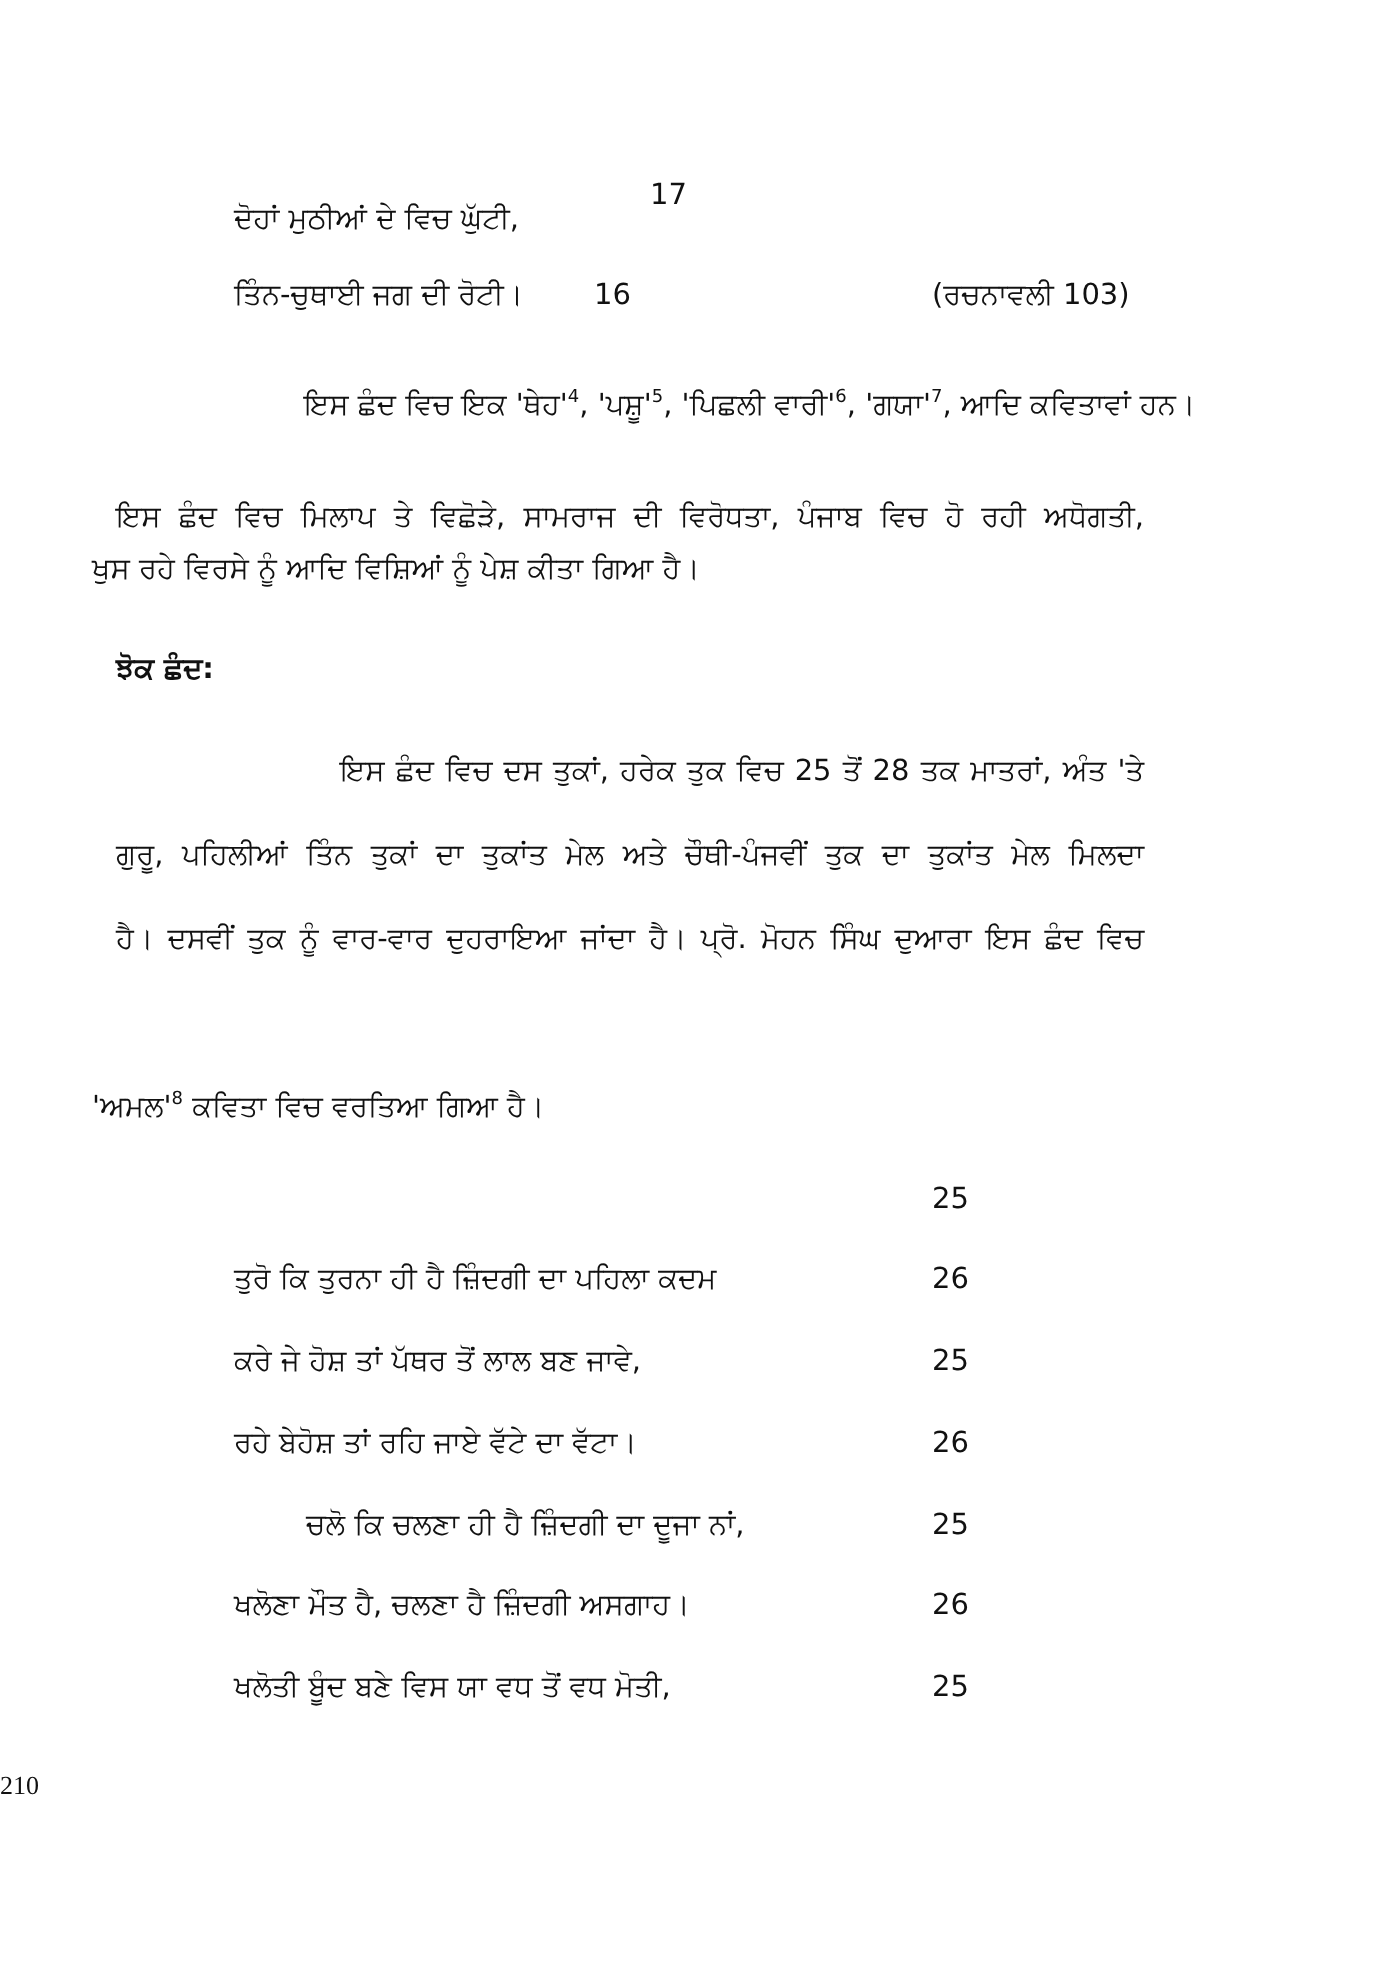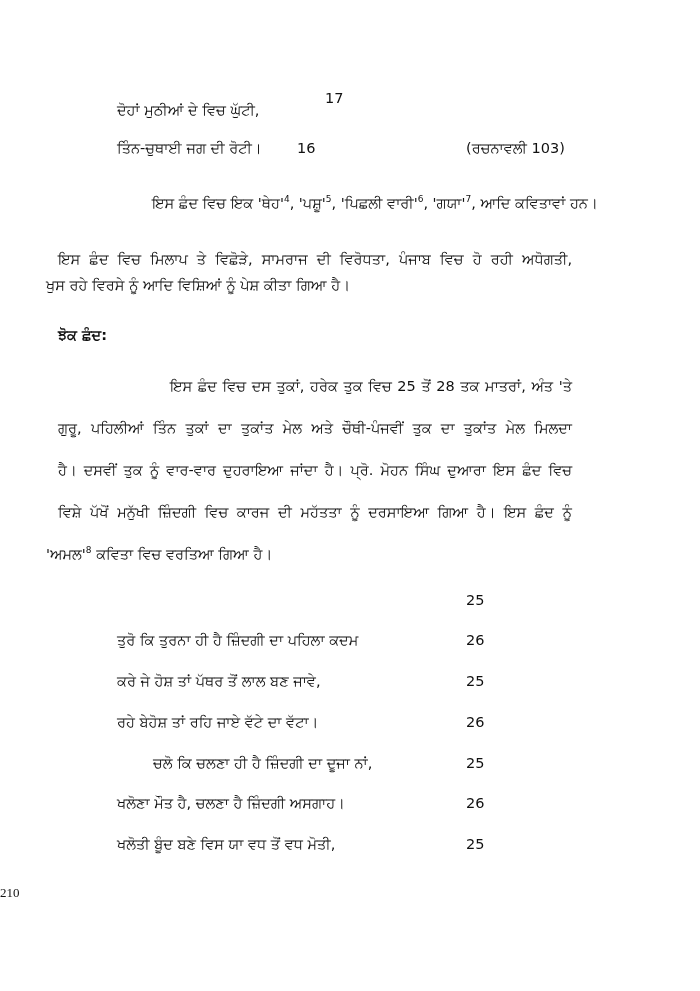--- a/index.html
+++ b/index.html
@@ -43,21 +43,20 @@
     <span>ਇਸ ਛੰਦ ਵਿਚ ਇਕ 'ਥੇਹ'</span><sup>4</sup><span>, 'ਪਸ਼ੂ'</span><sup>5</sup><span>, 'ਪਿਛਲੀ ਵਾਰੀ'</span><sup>6</sup><span>, 'ਗਯਾ'</span><sup>7</sup><span>, ਆਦਿ ਕਵਿਤਾਵਾਂ ਹਨ।</span>
   </div>
   <div class="line para-line" style="top:235px;margin-top:14px;">ਇਸ ਛੰਦ ਵਿਚ ਮਿਲਾਪ ਤੇ ਵਿਛੋੜੇ, ਸਾਮਰਾਜ ਦੀ ਵਿਰੋਧਤਾ, ਪੰਜਾਬ ਵਿਚ ਹੋ ਰਹੀ ਅਧੋਗਤੀ,</div>
   <div class="line para-last" style="top:275px;">ਖੁਸ ਰਹੇ ਵਿਰਸੇ ਨੂੰ ਆਦਿ ਵਿਸ਼ਿਆਂ ਨੂੰ ਪੇਸ਼ ਕੀਤਾ ਗਿਆ ਹੈ।</div>
 
   <div class="line heading" style="top:325px;">ਝੋਕ ਛੰਦ:</div>
 
   <div class="line" style="top:376px; left:170px; width:402px; text-align:justify; text-align-last:justify;">ਇਸ ਛੰਦ ਵਿਚ ਦਸ ਤੁਕਾਂ, ਹਰੇਕ ਤੁਕ ਵਿਚ 25 ਤੋਂ 28 ਤਕ ਮਾਤਰਾਂ, ਅੰਤ 'ਤੇ</div>
   <div class="line para-line" style="top:418px;">ਗੁਰੂ, ਪਹਿਲੀਆਂ ਤਿੰਨ ਤੁਕਾਂ ਦਾ ਤੁਕਾਂਤ ਮੇਲ ਅਤੇ ਚੌਥੀ-ਪੰਜਵੀਂ ਤੁਕ ਦਾ ਤੁਕਾਂਤ ਮੇਲ ਮਿਲਦਾ</div>
   <div class="line para-line" style="top:460px;">ਹੈ। ਦਸਵੀਂ ਤੁਕ ਨੂੰ ਵਾਰ-ਵਾਰ ਦੁਹਰਾਇਆ ਜਾਂਦਾ ਹੈ। ਪ੍ਰੋ. ਮੋਹਨ ਸਿੰਘ ਦੁਆਰਾ ਇਸ ਛੰਦ ਵਿਚ</div>
-  <div class="line para-line" style="top:502px;">ਵਿਸ਼ੇ ਪੱਖੋਂ ਮਨੁੱਖੀ ਜ਼ਿੰਦਗੀ ਵਿਚ ਕਾਰਜ ਦੀ ਮਹੱਤਤਾ ਨੂੰ ਦਰਸਾਇਆ ਗਿਆ ਹੈ। ਇਸ ਛੰਦ ਨੂੰ</div>
   <div class="line para-last" style="top:544px;">
     <span>'ਅਮਲ'</span><sup>8</sup><span> ਕਵਿਤਾ ਵਿਚ ਵਰਤਿਆ ਗਿਆ ਹੈ।</span>
   </div>
 
   <div class="line vnum" style="top:590px; left:466px;">25</div>
 
   <div class="line verse" style="top:630px;">ਤੁਰੋ ਕਿ ਤੁਰਨਾ ਹੀ ਹੈ ਜ਼ਿੰਦਗੀ ਦਾ ਪਹਿਲਾ ਕਦਮ</div>
   <div class="line vnum" style="top:630px; left:466px;">26</div>
 
   <div class="line verse" style="top:671px;">ਕਰੇ ਜੇ ਹੋਸ਼ ਤਾਂ ਪੱਥਰ ਤੋਂ ਲਾਲ  ਬਣ ਜਾਵੇ,</div>

